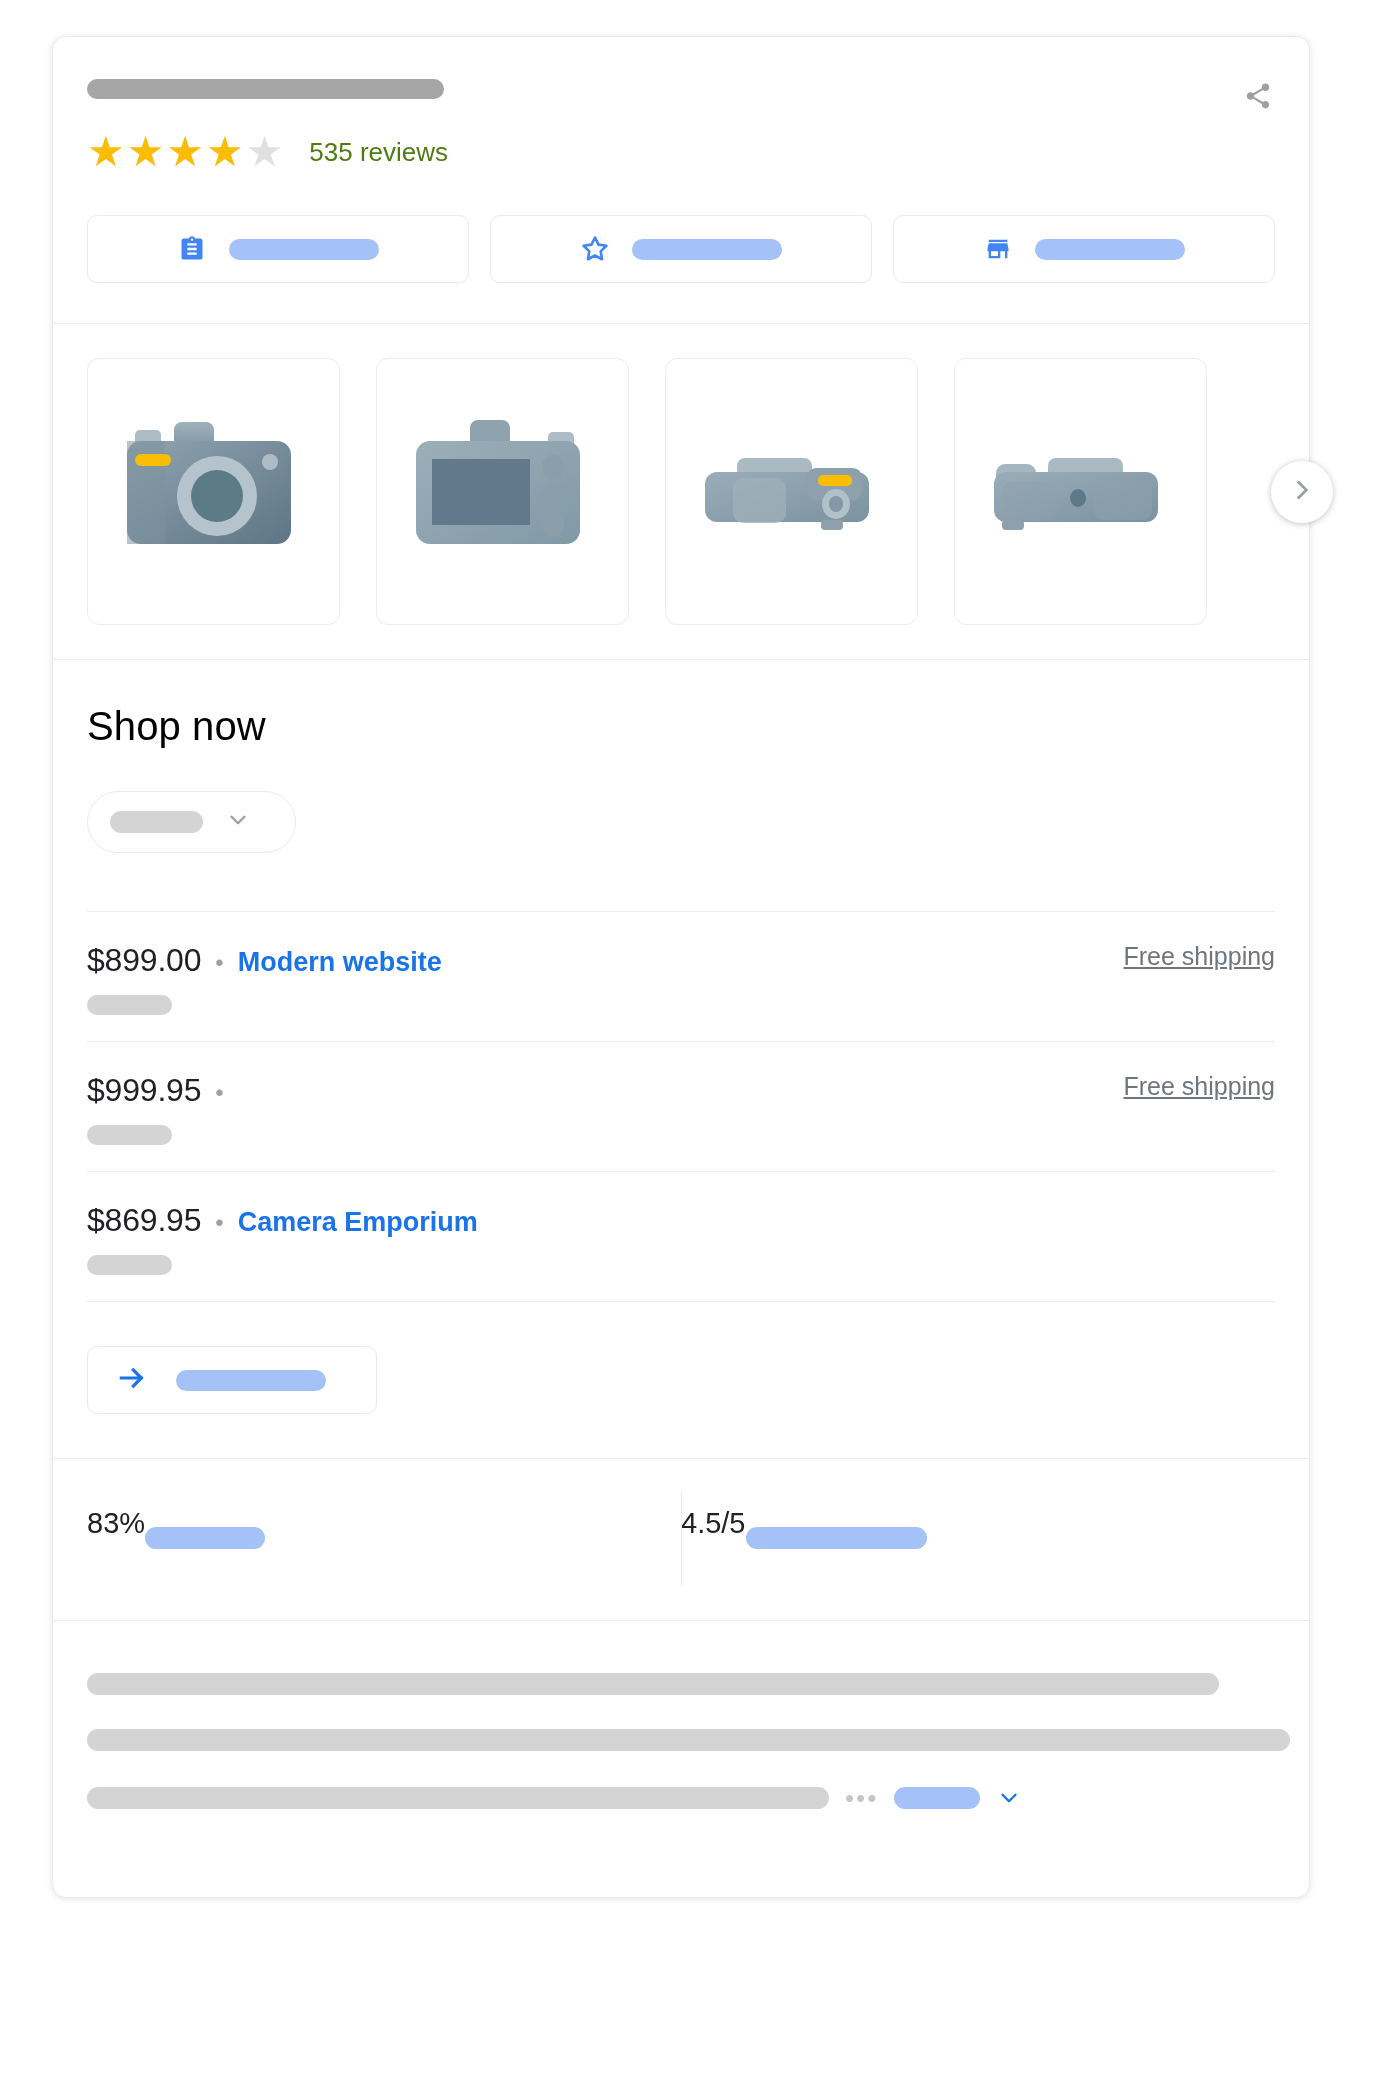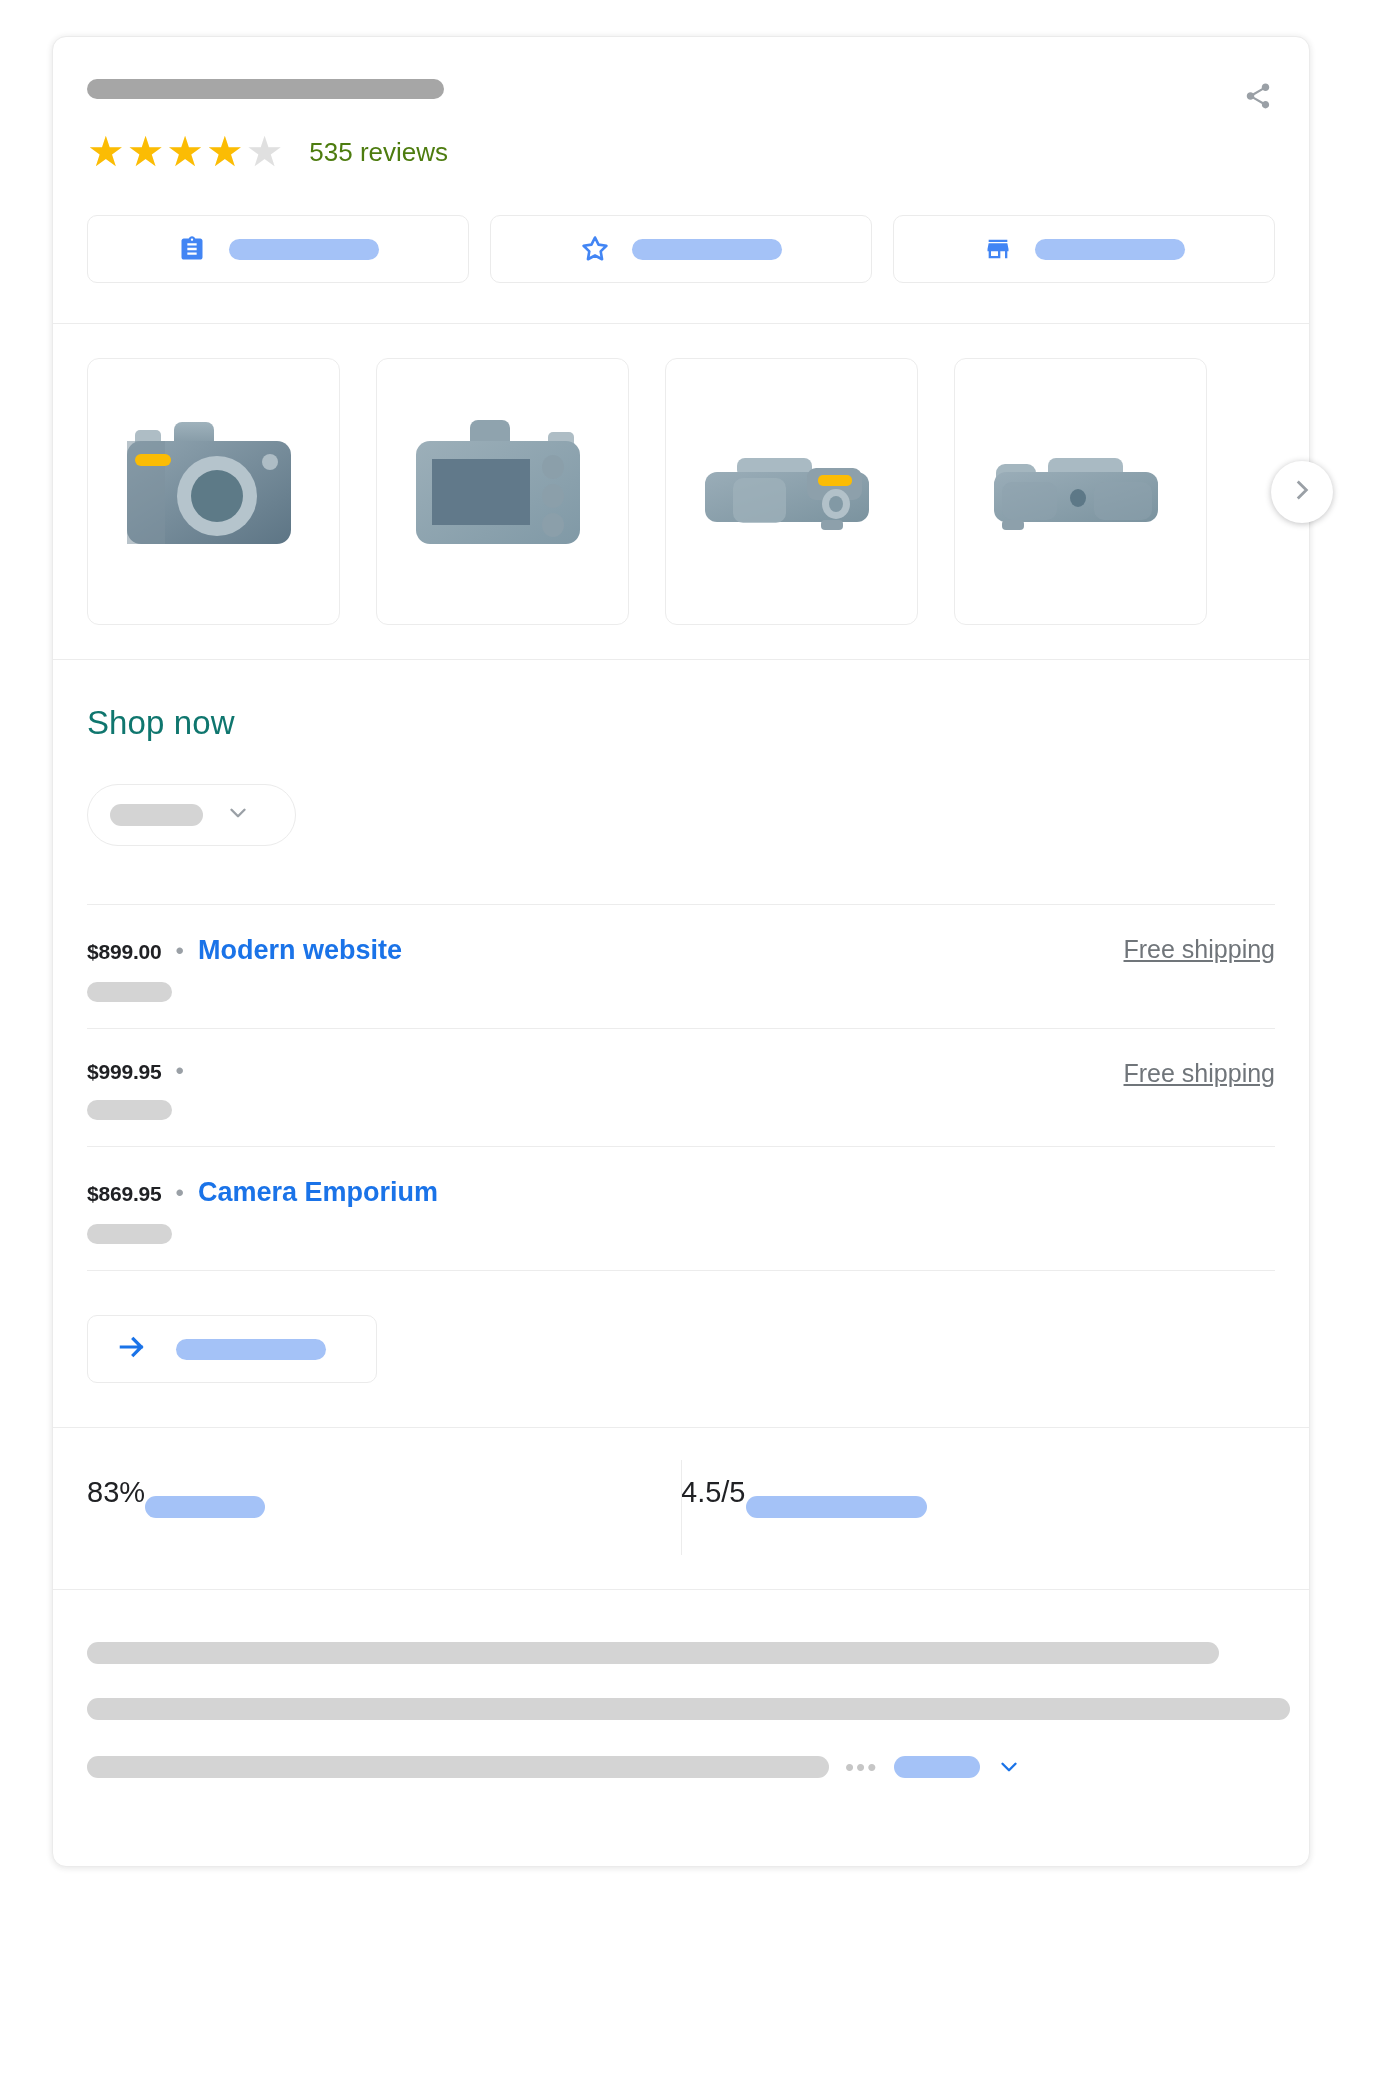--- a/index.html
+++ b/index.html
@@ -150,22 +150,22 @@
     align-items: center;
     justify-content: center;
   }
 
   
   .shop-sec {
     padding: 44px 34px 44px 34px;
     border-bottom: 1px solid #ececec;
   }
   .shop-title {
-    font-size: 33px;
-    color: #0f766e;
+    font-size: 40px;
+    color: #000000;
     font-weight: 400;
     margin-bottom: 42px;
     letter-spacing: .1px;
   }
 
   .filter-pill {
     width: 209px;
     height: 62px;
     border: 1px solid #ebebeb;
     border-radius: 31px;
@@ -190,22 +190,22 @@
     position: relative;
   }
   .offer-row:last-of-type { border-bottom: 1px solid #ececec; }
 
   .offer-main {
     display: flex;
     align-items: baseline;
     gap: 0;
   }
   .offer-price {
-    font-size: 21px;
-    font-weight: 700;
+    font-size: 32px;
+    font-weight: 400;
     color: #202124;
     letter-spacing: -.2px;
   }
   .offer-dot {
     color: #9aa0a6;
     font-size: 24px;
     margin: 0 14px;
     line-height: 1;
   }
   .offer-seller {

